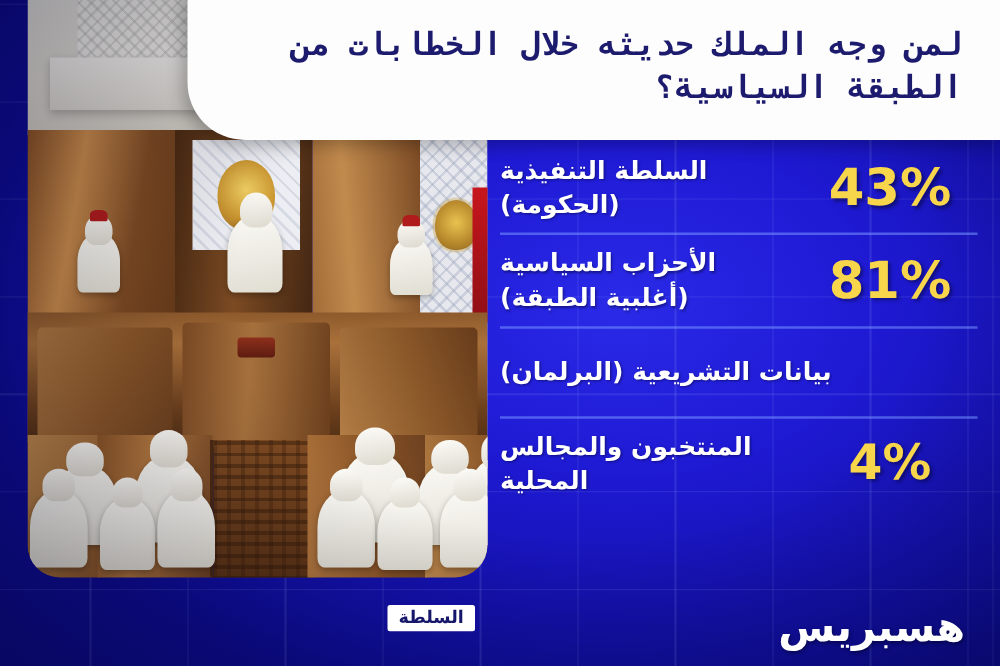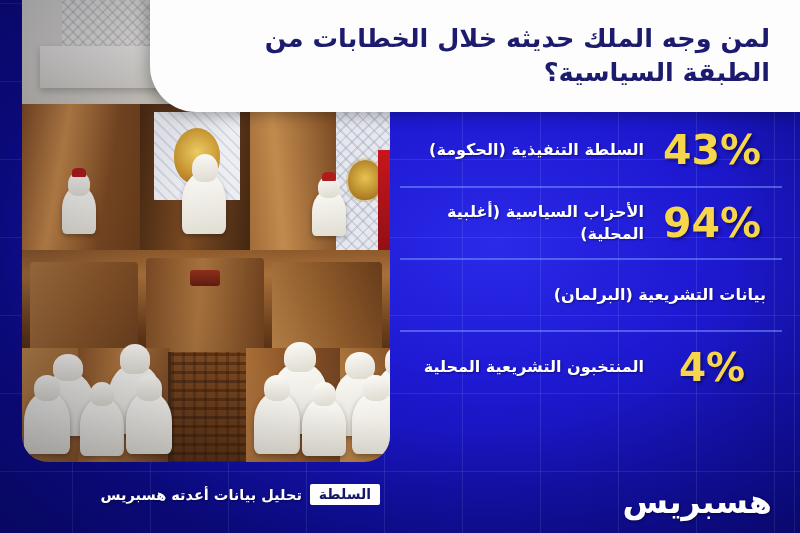--- a/index.html
+++ b/index.html
@@ -113,38 +113,38 @@
 
   
   #titlecard{
     position:absolute;left:150px;top:-8px;width:650px;height:120px;
     background:#fdfdfd;border-bottom-left-radius:46px;
     box-shadow:-3px 4px 14px rgba(0,0,0,.28);
     display:flex;align-items:center;justify-content:flex-end;
   }
   #title{
     color:#1d1b6e;font-weight:bold;font-size:25.5px;line-height:1.34;
-    text-align:right;padding:6px 30px 0 56px;letter-spacing:.2px;
+    text-align:right;padding:6px 30px 0 56px;letter-spacing:.2px;font-family:Liberation Mono, monospace;
   }
 
   
   #stats{position:absolute;left:400px;top:114px;width:382px;}
   .row{
     display:flex;align-items:center;justify-content:flex-start;
     gap:14px;padding:9px 16px 9px 0;min-height:72px;box-sizing:border-box;
   }
   .row + .row{border-top:2px solid rgba(120,150,255,.55);}
   .pct{
     color:#F8D64B;font-weight:bold;font-size:41px;line-height:1;
     text-shadow:2px 2px 3px rgba(0,0,20,.45);
     min-width:108px;text-align:center;direction:ltr;flex:0 0 auto;
   }
   .lbl{
-    color:#ffffff;font-weight:bold;font-size:16px;line-height:1.36;
-    text-align:right;text-shadow:1px 1px 2px rgba(0,0,30,.45);flex:1 1 auto;
+    color:#ffffff;font-weight:bold;font-size:20px;line-height:1.36;
+    text-align:left;text-shadow:1px 1px 2px rgba(0,0,30,.45);flex:1 1 auto;
   }
   .r4 .pct{font-size:39px;}
 
   
   #footer{position:absolute;left:0;top:476px;width:800px;height:57px;}
   #source{
     position:absolute;right:420px;top:8px;display:flex;align-items:center;gap:8px;
     direction:rtl;
   }
   #source-badge{
@@ -232,33 +232,32 @@
   <div id="titlecard">
     <div id="title">لمن وجه الملك حديثه خلال الخطابات من الطبقة السياسية؟</div>
   </div>
 
   <div id="stats">
     <div class="row r1">
       <div class="pct">43%</div>
       <div class="lbl">السلطة التنفيذية (الحكومة)</div>
     </div>
     <div class="row r2">
-      <div class="pct">94%</div>
-      <div class="lbl">الأحزاب السياسية (أغلبية المحلية)</div>
+      <div class="pct">81%</div>
+      <div class="lbl">الأحزاب السياسية (أغلبية الطبقة)</div>
     </div>
     <div class="row r3">
       <div class="lbl">بيانات التشريعية (البرلمان)</div>
     </div>
     <div class="row r4">
       <div class="pct">4%</div>
-      <div class="lbl">المنتخبون التشريعية المحلية</div>
+      <div class="lbl">المنتخبون والمجالس المحلية</div>
     </div>
   </div>
 
   <div id="footer">
     <div id="source">
       <span id="source-badge">السلطة</span>
-      <span id="source-text">تحليل بيانات أعدته هسبريس</span>
     </div>
     <div id="logo">هسبريس</div>
   </div>
 
 </div>
 
 </body></html>

